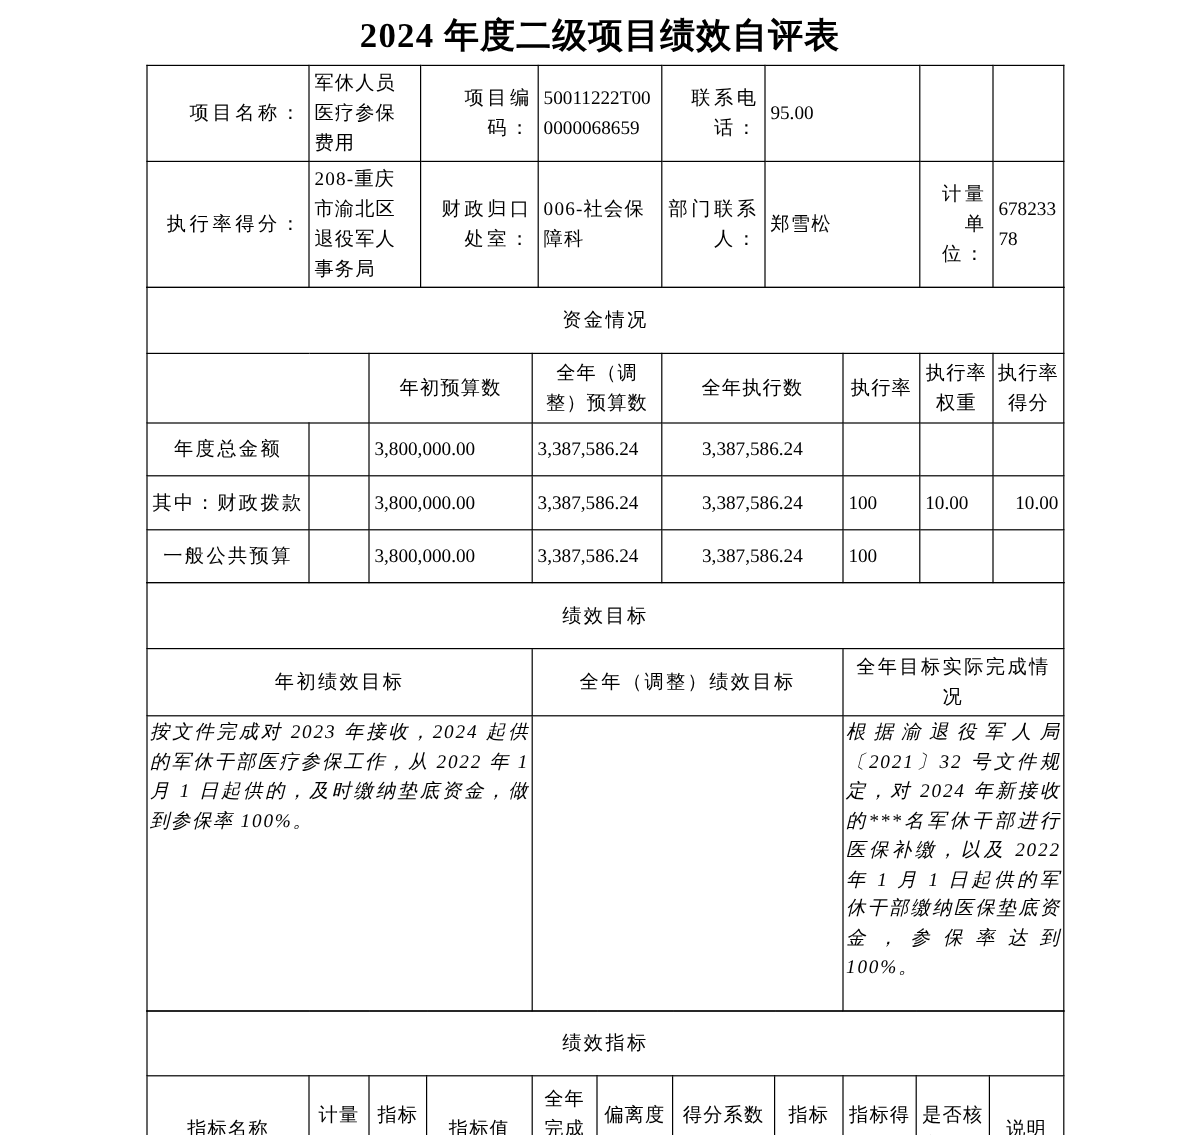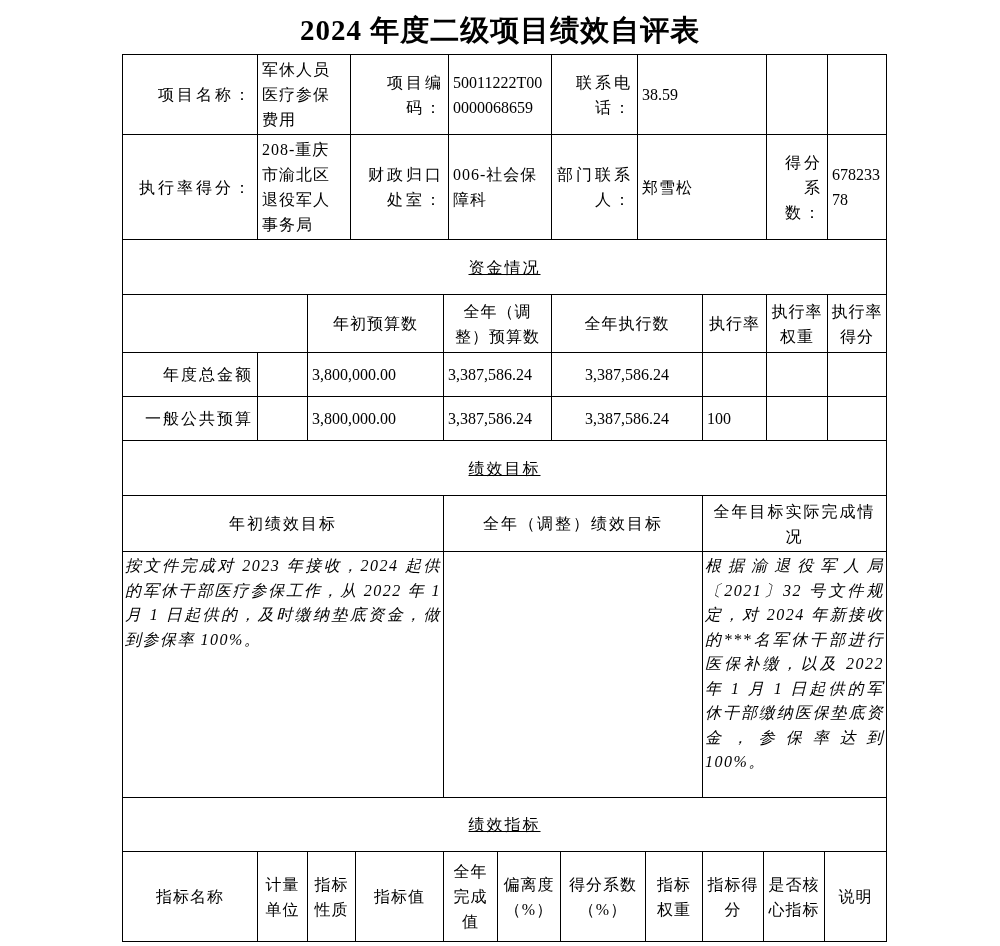--- a/index.html
+++ b/index.html
@@ -35,24 +35,24 @@
     font-size: 16px;
     line-height: 25px;
     padding: 2px 4px;
     vertical-align: middle;
     letter-spacing: 1px;
     word-wrap: break-word;
   }
   td.lbl   { text-align: right; letter-spacing: 3px; }
   td.val   { text-align: left;  letter-spacing: 1px; }
   td.num   { letter-spacing: 0; word-break: break-all; }
-  td.section { text-align: center; letter-spacing: 2px; text-decoration: underline; }
+  td.section { text-align: center; letter-spacing: 2px; }
   td.hdr   { text-align: center; letter-spacing: 1px; padding: 2px 3px; }
   td.ghdr  { text-align: center; letter-spacing: 2px; }
-  td.rowlbl{ text-align: right; letter-spacing: 2px; }
+  td.rowlbl{ text-align: center; letter-spacing: 2px; }
   td.money { text-align: left; letter-spacing: 0; }
   td.money-c { text-align: center; letter-spacing: 0; }
   td.money-r { text-align: right; letter-spacing: 0; }
   td.goal {
     vertical-align: top;
     text-align: justify;
     letter-spacing: 1.5px;
     line-height: 24.5px;
     padding: 2px 2px;
     font-size: 16px;
@@ -79,32 +79,32 @@
           <col style="width:61px">
           <col style="width:59px">
       </colgroup>
       <tbody>
           <tr style="height:55px">
         <td class="lbl">项目名称：</td>
         <td class="val">军休人员医疗参保费用</td>
         <td class="lbl">项目编码：</td>
         <td class="val num">50011222T000000068659</td>
         <td class="lbl">联系电话：</td>
-        <td class="val num">38.59</td>
+        <td class="val num">95.00</td>
         <td class="val"></td>
         <td class="val"></td>
       </tr>
       <tr style="height:83px">
         <td class="lbl">执行率得分：</td>
         <td class="val">208-重庆市渝北区退役军人事务局</td>
         <td class="lbl">财政归口处室：</td>
         <td class="val">006-社会保障科</td>
         <td class="lbl">部门联系人：</td>
         <td class="val">郑雪松</td>
-        <td class="lbl">得分系数：</td>
+        <td class="lbl">计量单位：</td>
         <td class="val num">67823378</td>
       </tr>
     </tbody>
       </table>
 
     <table>
       <colgroup>
         <col style="width:135px">
           <col style="width:50px">
           <col style="width:136px">
@@ -129,20 +129,30 @@
       </tr>
       <tr style="height:44px">
         <td class="rowlbl">年度总金额</td>
         <td></td>
         <td class="money">3,800,000.00</td>
         <td class="money">3,387,586.24</td>
         <td class="money-c">3,387,586.24</td>
         <td class="money"></td>
         <td class="money"></td>
         <td class="money-r"></td>
+      </tr>
+      <tr style="height:45px">
+        <td class="rowlbl">其中：财政拨款</td>
+        <td></td>
+        <td class="money">3,800,000.00</td>
+        <td class="money">3,387,586.24</td>
+        <td class="money-c">3,387,586.24</td>
+        <td class="money">100</td>
+        <td class="money">10.00</td>
+        <td class="money-r">10.00</td>
       </tr>
       <tr style="height:44px">
         <td class="rowlbl">一般公共预算</td>
         <td></td>
         <td class="money">3,800,000.00</td>
         <td class="money">3,387,586.24</td>
         <td class="money-c">3,387,586.24</td>
         <td class="money">100</td>
         <td class="money"></td>
         <td class="money-r"></td>

